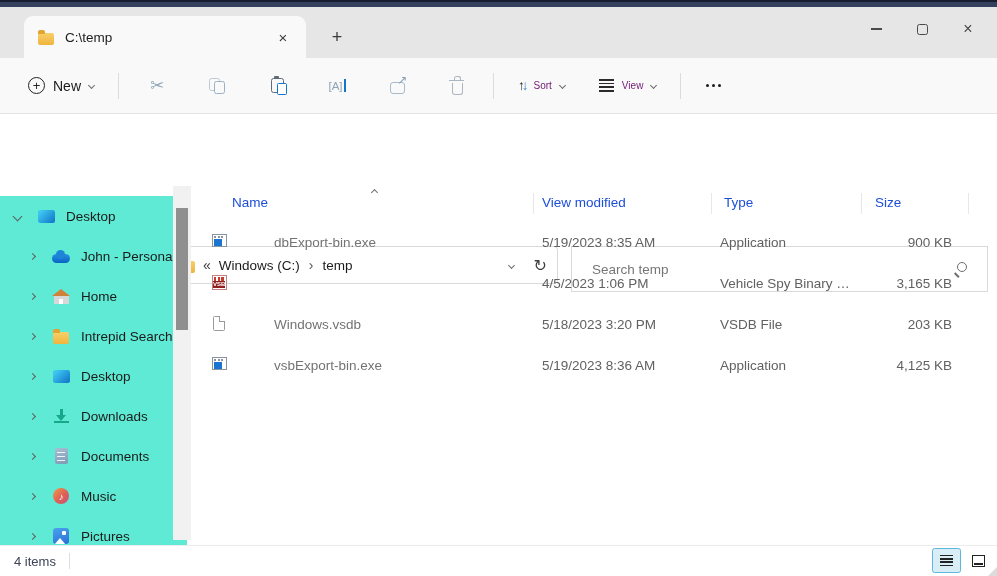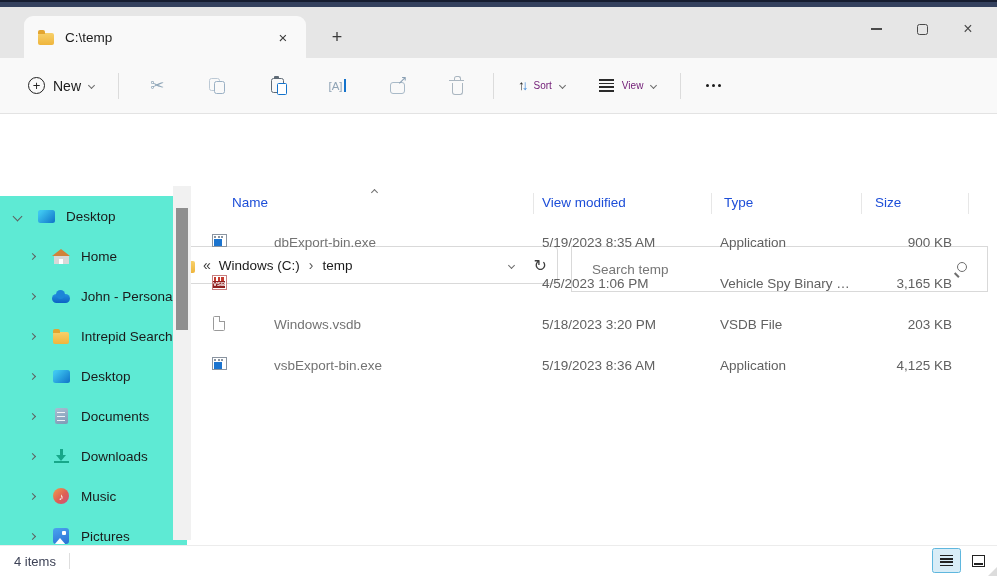--- a/index.html
+++ b/index.html
@@ -295,68 +295,68 @@
       <span class="side-icon">
           <span class="icon-monitor"></span>
         </span>
       <span>Desktop</span>
     </div>
     <div class="side-item child">
       <span class="side-chev">
           <span class="chv r sm"></span>
         </span>
       <span class="side-icon">
+          <span class="icon-cloud"></span>
+        </span>
+      <span>John - Personal</span>
+    </div>
+    <div class="side-item child">
+      <span class="side-chev">
+          <span class="chv r sm"></span>
+        </span>
+      <span class="side-icon">
           <span class="icon-home"></span>
         </span>
       <span>Home</span>
     </div>
     <div class="side-item child">
       <span class="side-chev">
           <span class="chv r sm"></span>
         </span>
       <span class="side-icon">
-          <span class="icon-cloud"></span>
-        </span>
-      <span>John - Personal</span>
-    </div>
-    <div class="side-item child">
-      <span class="side-chev">
-          <span class="chv r sm"></span>
-        </span>
-      <span class="side-icon">
           <span class="icon-folder"></span>
         </span>
       <span>Intrepid Search</span>
     </div>
     <div class="side-item child">
       <span class="side-chev">
           <span class="chv r sm"></span>
         </span>
       <span class="side-icon">
           <span class="icon-monitor"></span>
         </span>
       <span>Desktop</span>
     </div>
     <div class="side-item child">
       <span class="side-chev">
           <span class="chv r sm"></span>
         </span>
       <span class="side-icon">
+          <span class="icon-download"></span>
+        </span>
+      <span>Downloads</span>
+    </div>
+    <div class="side-item child">
+      <span class="side-chev">
+          <span class="chv r sm"></span>
+        </span>
+      <span class="side-icon">
           <span class="icon-docs"></span>
         </span>
       <span>Documents</span>
-    </div>
-    <div class="side-item child">
-      <span class="side-chev">
-          <span class="chv r sm"></span>
-        </span>
-      <span class="side-icon">
-          <span class="icon-download"></span>
-        </span>
-      <span>Downloads</span>
     </div>
     <div class="side-item child">
       <span class="side-chev">
           <span class="chv r sm"></span>
         </span>
       <span class="side-icon">
           <span class="icon-music">
             <span>♪</span>
           </span>
         </span>

